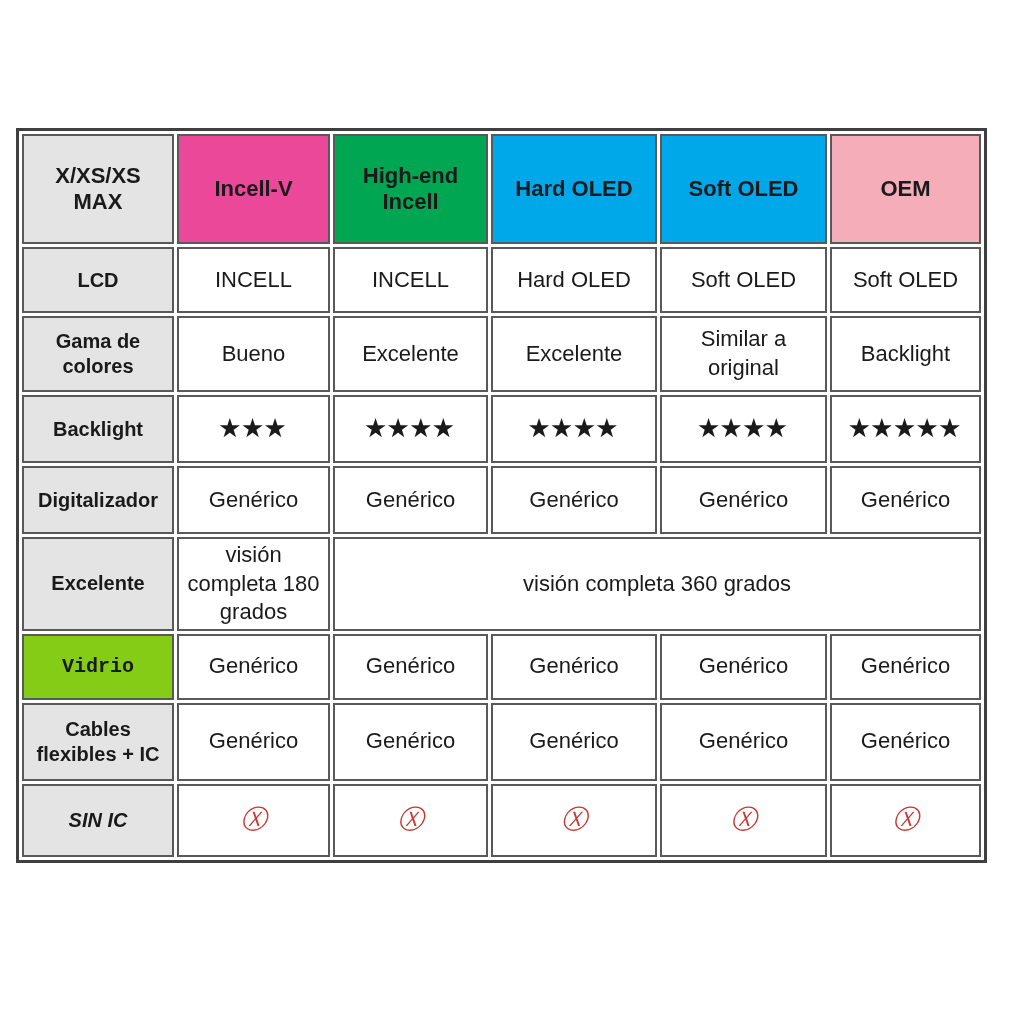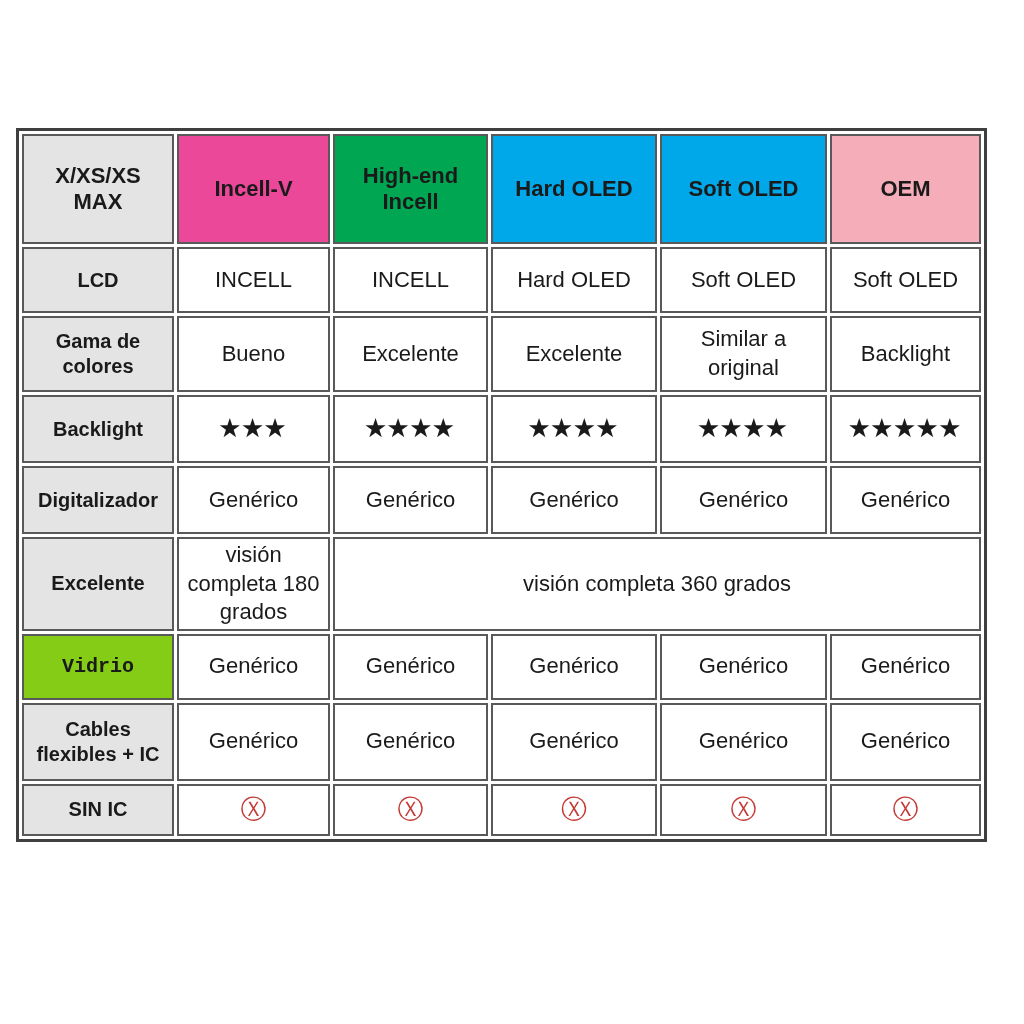--- a/index.html
+++ b/index.html
@@ -63,21 +63,21 @@
     font-size: 26px;
   }
   tr.r-header { height: 110px; }
   tr.r-lcd td { height: 66px; }
   tr.r-gama td { height: 76px; }
   tr.r-backlight td { height: 68px; }
   tr.r-digitalizador td { height: 68px; }
   tr.r-polarizado td { height: 76px; margin-top: 8px; }
   tr.r-vidrio td { height: 66px; }
   tr.r-cables td { height: 78px; }
-  tr.r-sinic td { height: 52px; }
+  tr.r-sinic td { height: 73px; font-style: italic; }
 </style>
 </head>
 <body>
 
 <div class="canvas">
   <div class="table-wrap">
     <table class="compare">
       <colgroup>
         <col style="width:152px">
         <col style="width:153px">

